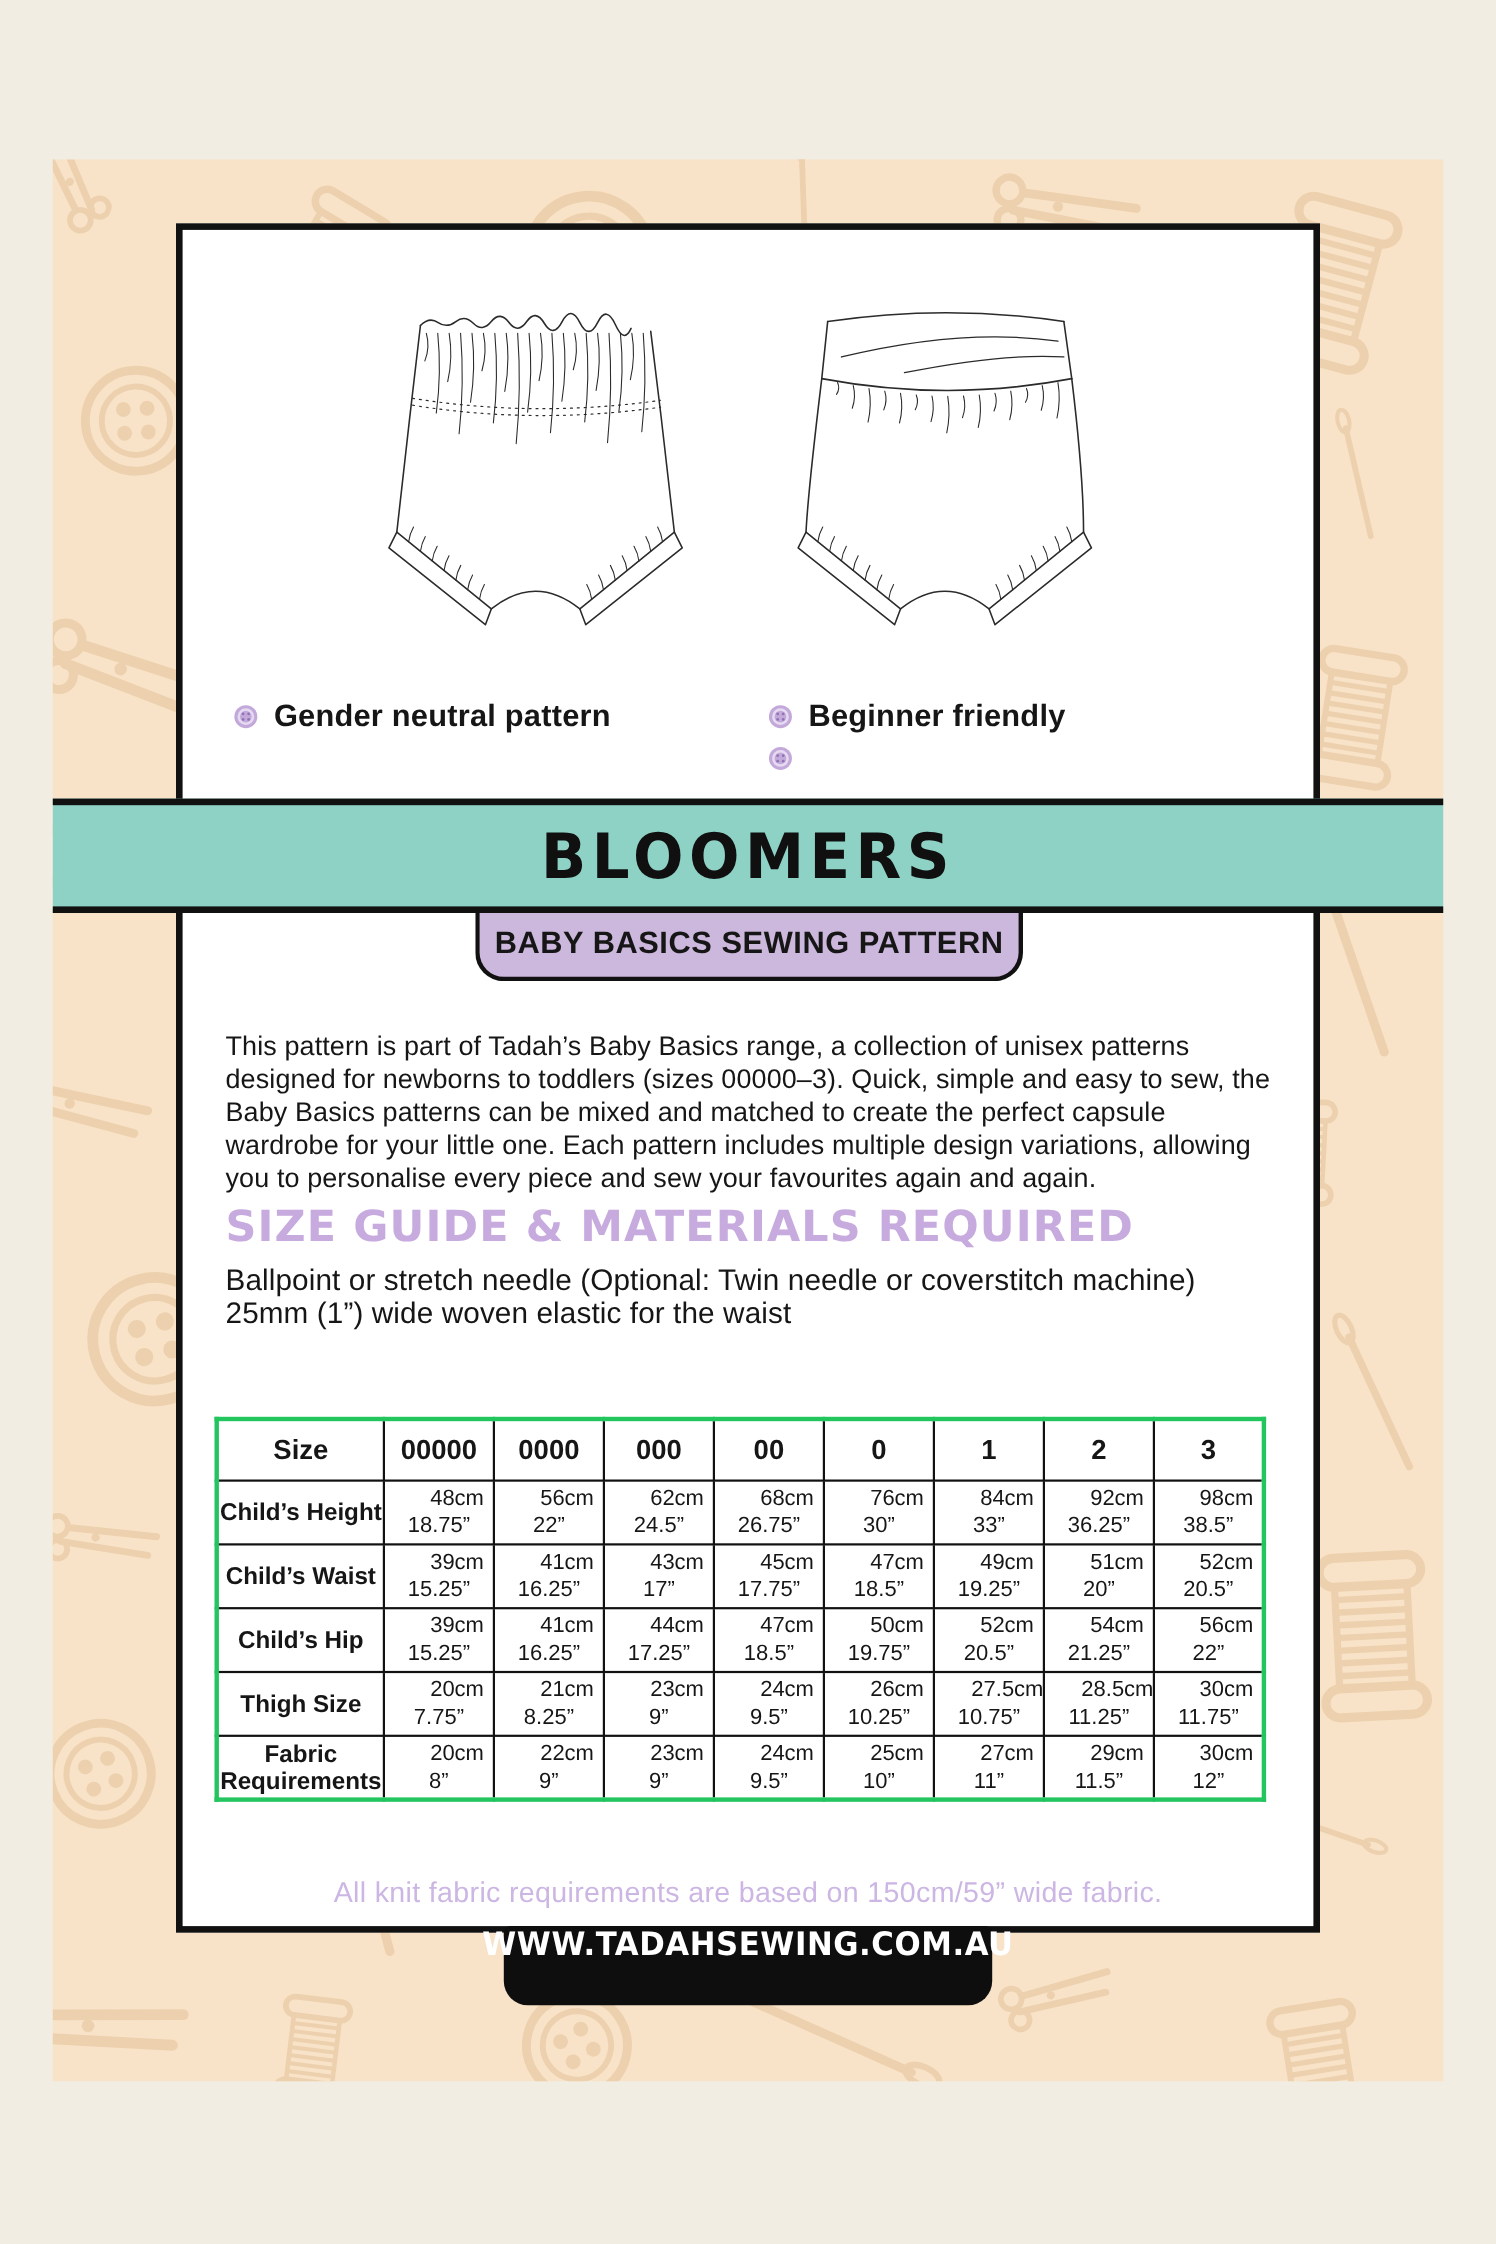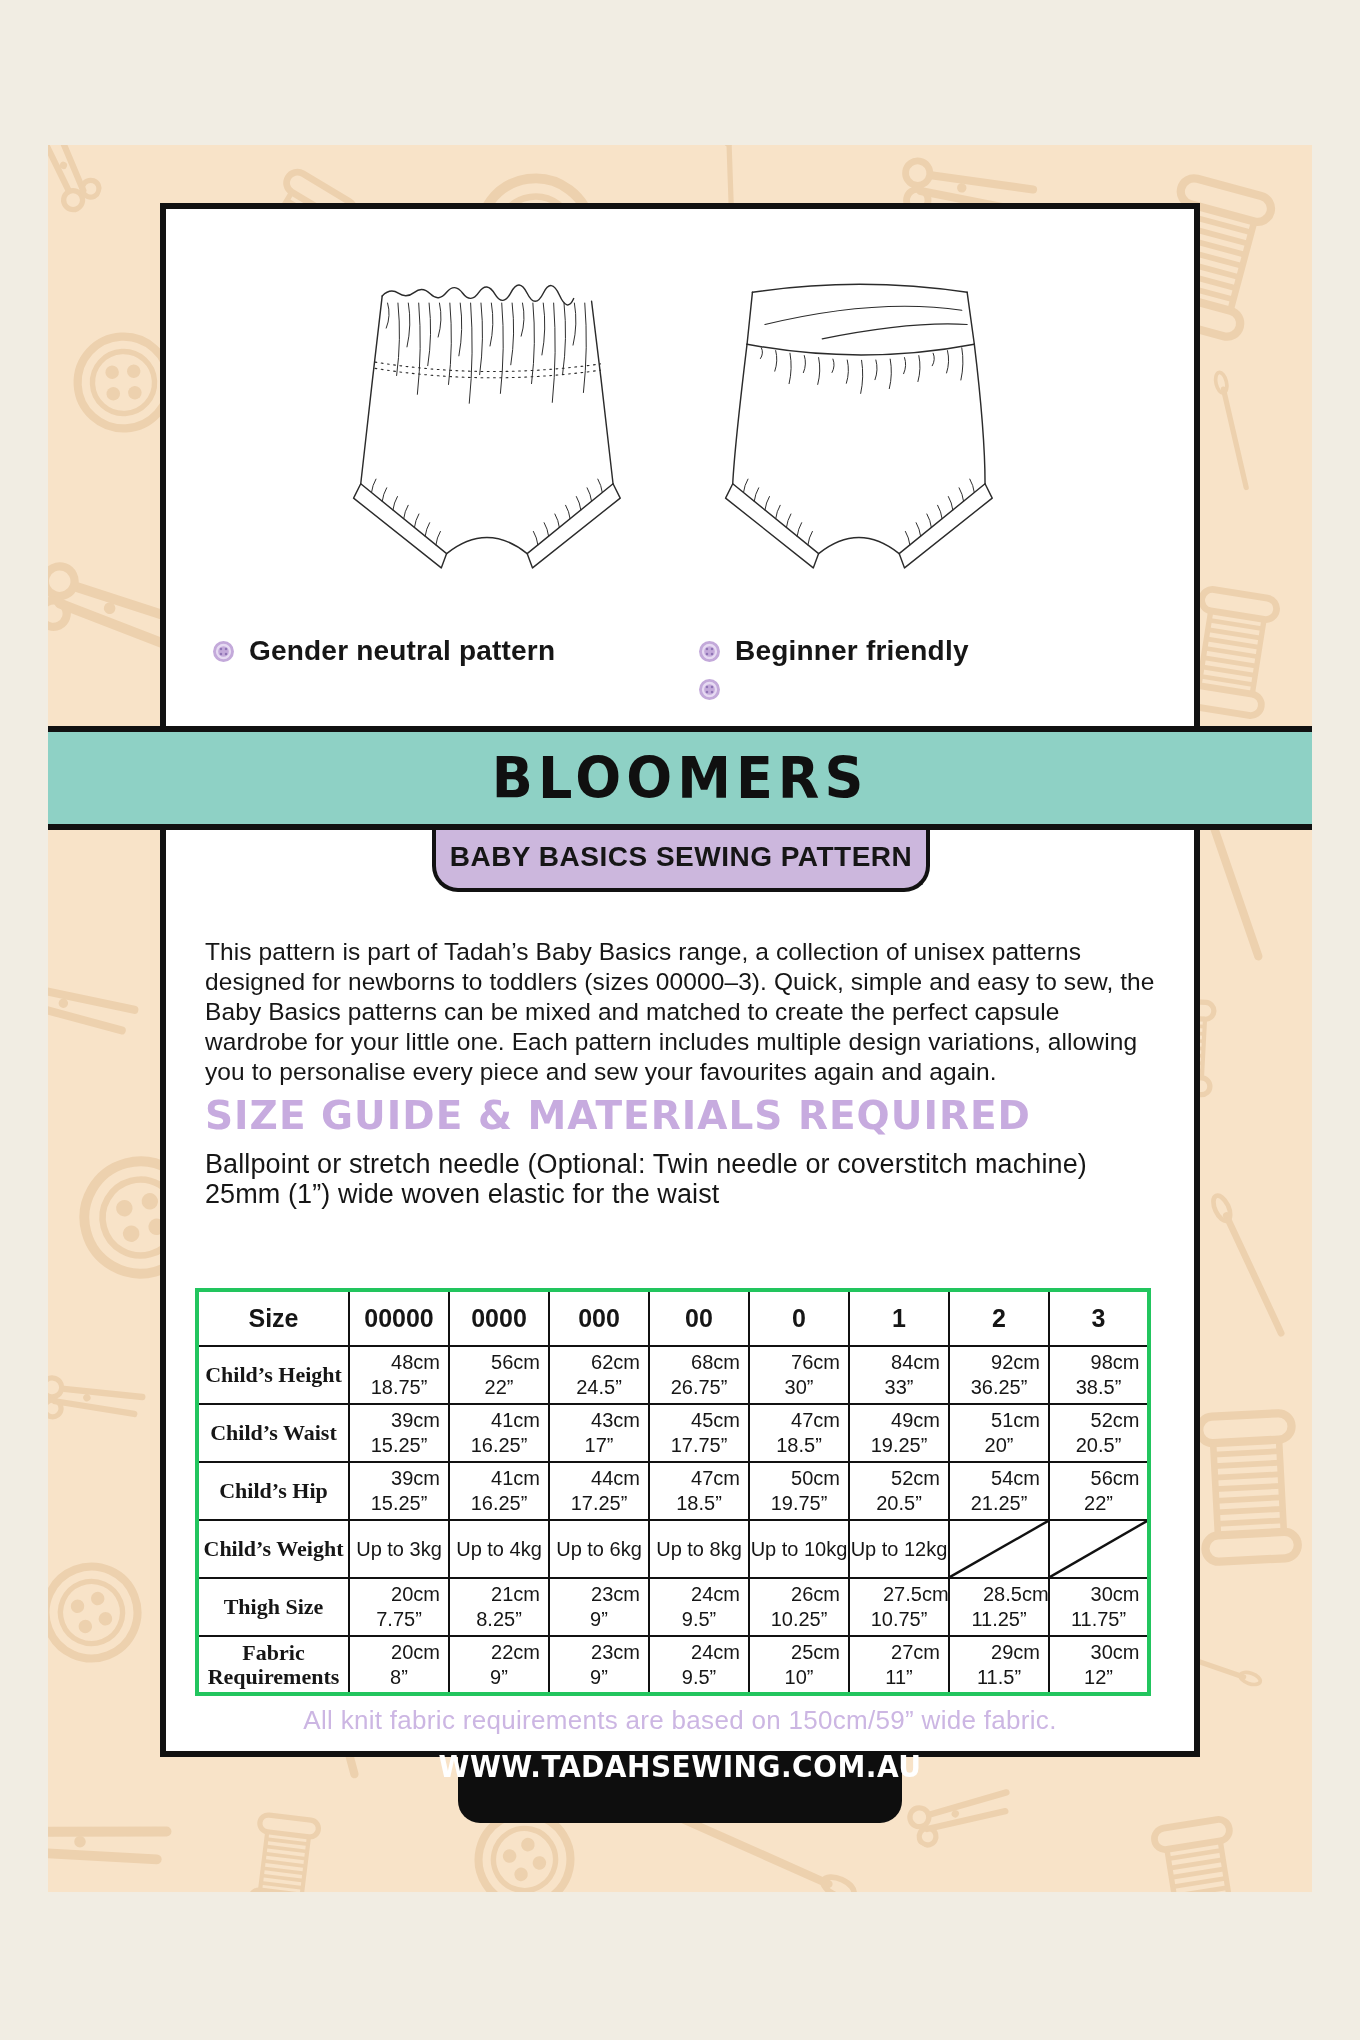--- a/index.html
+++ b/index.html
@@ -60,21 +60,21 @@
   table.size-table{
     position:absolute;left:29px;top:1079px;width:952px;
     border-collapse:collapse;border:4px solid #22c55e;table-layout:fixed;
   }
   .size-table th,.size-table td{
     border:2px solid #111;text-align:center;vertical-align:middle;padding:0;
   }
   .size-table thead tr{height:56px;}
   .size-table tbody tr{height:58px;}
   .size-table th{font-size:25px;font-weight:bold;}
-  .size-table td.row-label{font-size:22px;font-weight:bold;line-height:24px;font-family:Liberation Serif, serif;}
+  .size-table td.row-label{font-size:22px;font-weight:bold;line-height:24px;}
   .size-table td .cm{display:block;font-size:20px;line-height:25px;padding-left:33px;}
   .size-table td .inch{display:block;font-size:20px;line-height:25px;}
   .size-table td.single{font-size:20px;}
   .size-table td.slash{position:relative;}
   .size-table td.slash svg{position:absolute;left:0;top:0;width:100%;height:100%;}
   .table-note{
     position:absolute;left:0;top:1496px;width:1028px;text-align:center;
     font-size:26px;color:#ccb6e3;letter-spacing:0.3px;
   }
   .footer-banner{
@@ -554,39 +554,20 @@
           <td>
             <span class="cm">54cm</span>
             <span class="inch">21.25”</span>
           </td>
           <td>
             <span class="cm">56cm</span>
             <span class="inch">22”</span>
           </td>
         </tr>
         <tr>
-          <td class="row-label">Child’s Weight</td>
-          <td class="single">Up to 3kg</td>
-          <td class="single">Up to 4kg</td>
-          <td class="single">Up to 6kg</td>
-          <td class="single">Up to 8kg</td>
-          <td class="single">Up to 10kg</td>
-          <td class="single">Up to 12kg</td>
-          <td class="slash">
-            <svg viewBox="0 0 100 58" preserveAspectRatio="none">
-              <line x1="0" y1="58" x2="100" y2="0" stroke="#111" stroke-width="2.5"></line>
-            </svg>
-          </td>
-          <td class="slash">
-            <svg viewBox="0 0 100 58" preserveAspectRatio="none">
-              <line x1="0" y1="58" x2="100" y2="0" stroke="#111" stroke-width="2.5"></line>
-            </svg>
-          </td>
-        </tr>
-        <tr>
           <td class="row-label">Thigh Size</td>
           <td>
             <span class="cm">20cm</span>
             <span class="inch">7.75”</span>
           </td>
           <td>
             <span class="cm">21cm</span>
             <span class="inch">8.25”</span>
           </td>
           <td>

